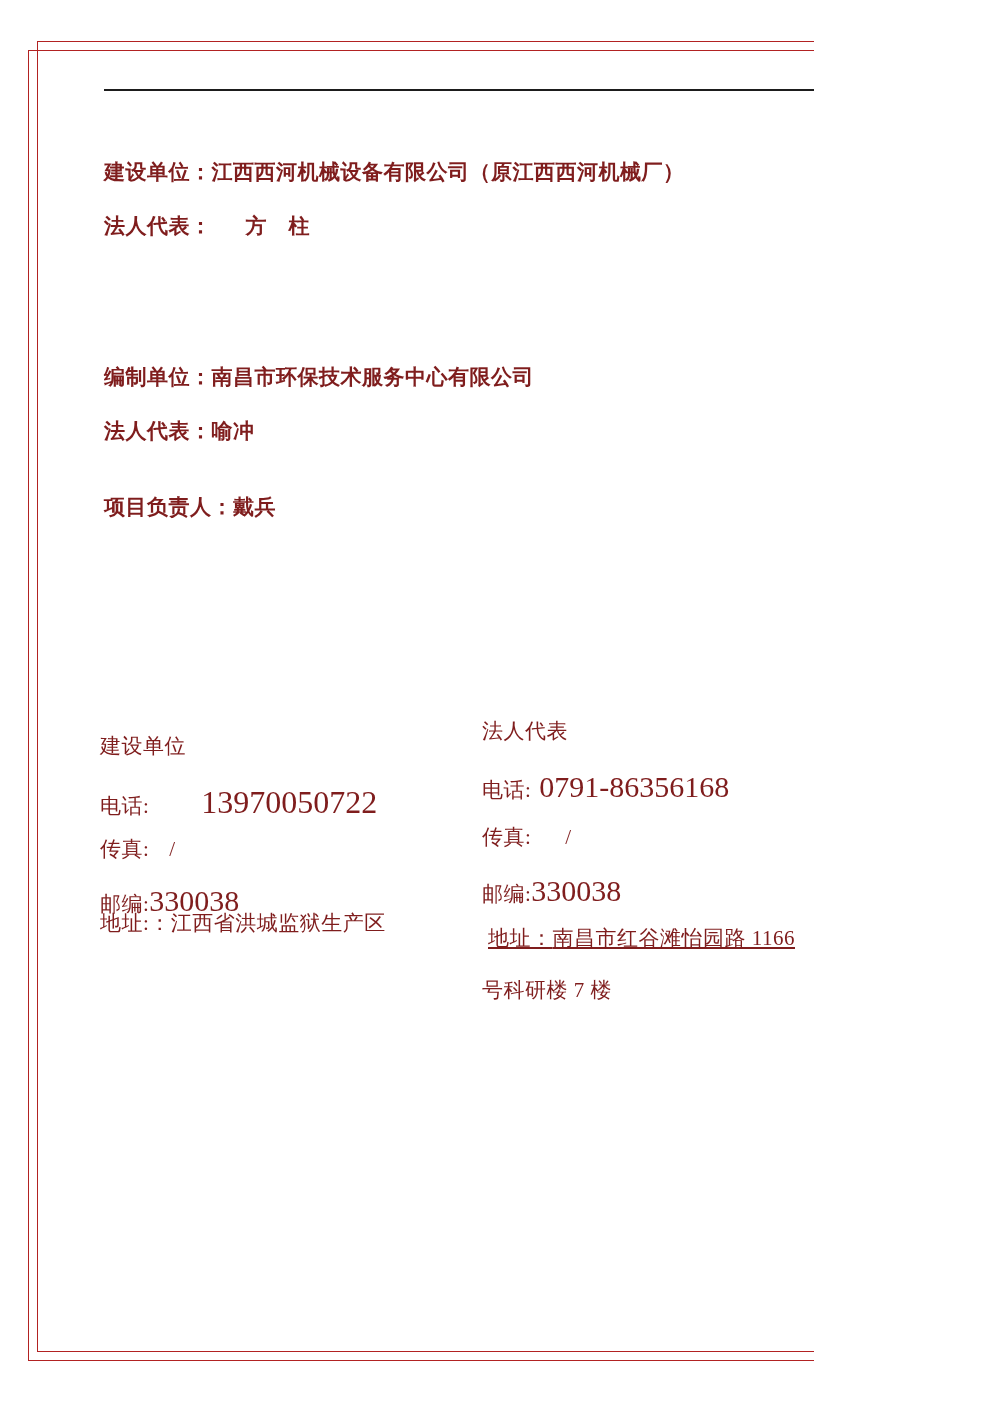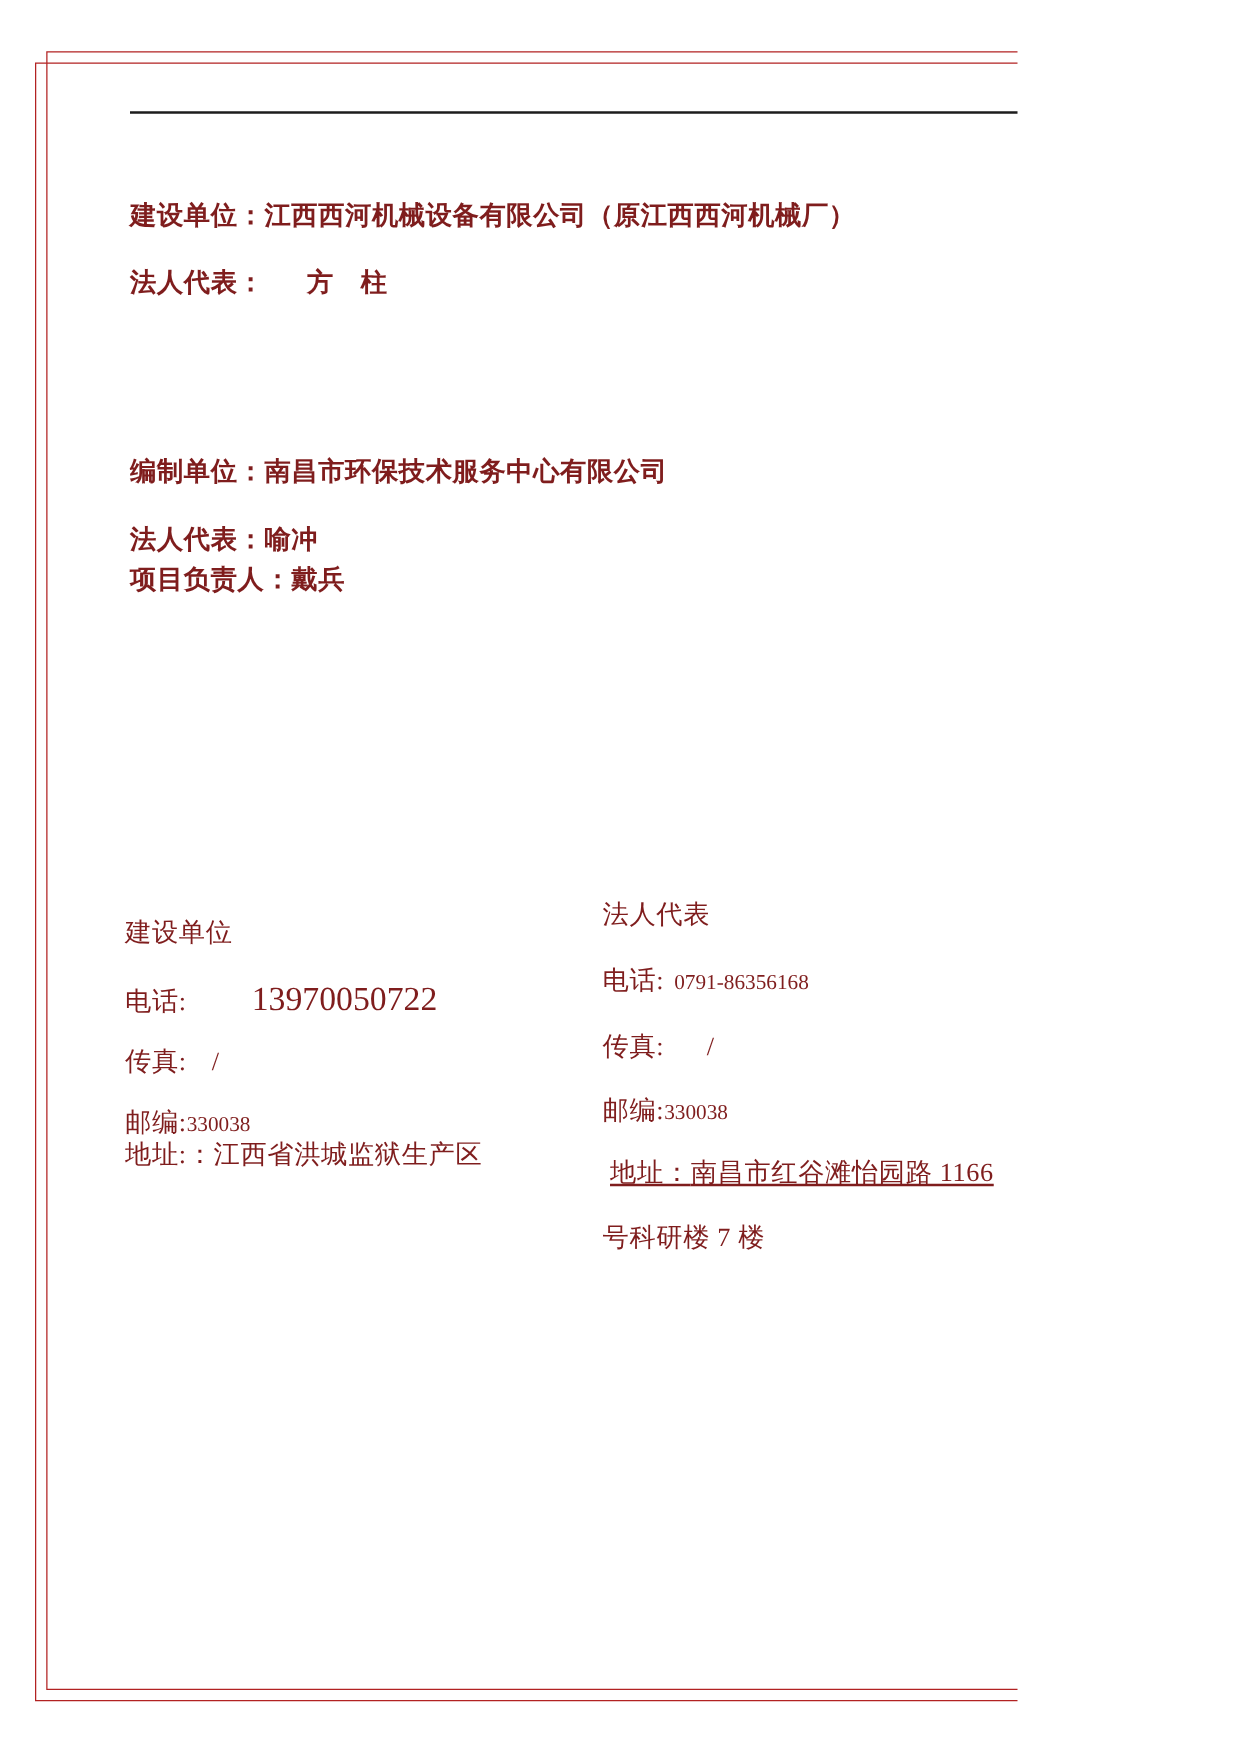--- a/index.html
+++ b/index.html
@@ -37,22 +37,22 @@
   .bold-line {
     left: 104px;
     font-weight: bold;
     font-size: 21px;
     letter-spacing: 0.5px;
   }
   .contact-line {
     font-size: 21px;
     letter-spacing: 0.5px;
   }
-  .num { font-size: 17px; letter-spacing: 0px; }
-  .num-big { font-size: 27px; letter-spacing: 0px; }
+  .num { font-size: 30px; letter-spacing: 0px; }
+  .num-big { font-size: 32px; letter-spacing: 0px; }
   .gap-xl { margin-left: 52px; }
   .gap-lg { margin-left: 34px; }
   .gap-md { margin-left: 20px; }
   .gap-sm { margin-left: 8px; }
 </style>
 </head>
 <body>
 
 <div class="page">
 
@@ -67,21 +67,21 @@
   <div class="abs bold-line" style="top:363px;">
     <span>编制单位：</span><span>南昌市环保技术服务中心有限公司</span>
   </div>
 
   <div class="abs bold-line" style="top:212px;">
     <span>法人代表：</span><span class="gap-lg">方　柱</span>
   </div>
   <div class="abs bold-line" style="top:417px;">
     <span>法人代表：</span><span>喻冲</span>
   </div>
-  <div class="abs bold-line" style="top:449px;">
+  <div class="abs bold-line" style="top:493px;">
     <span>项目负责人：</span><span>戴兵</span>
   </div>
 
   <div class="abs contact-line" style="left:100px; top:732px;">建设单位</div>
   <div class="abs contact-line" style="left:100px; top:784px;">
     <span>电话:</span><span class="num-big gap-xl">13970050722</span>
   </div>
   <div class="abs contact-line" style="left:100px; top:835px;">
     <span>传真:</span><span class="gap-md">/</span>
   </div>

